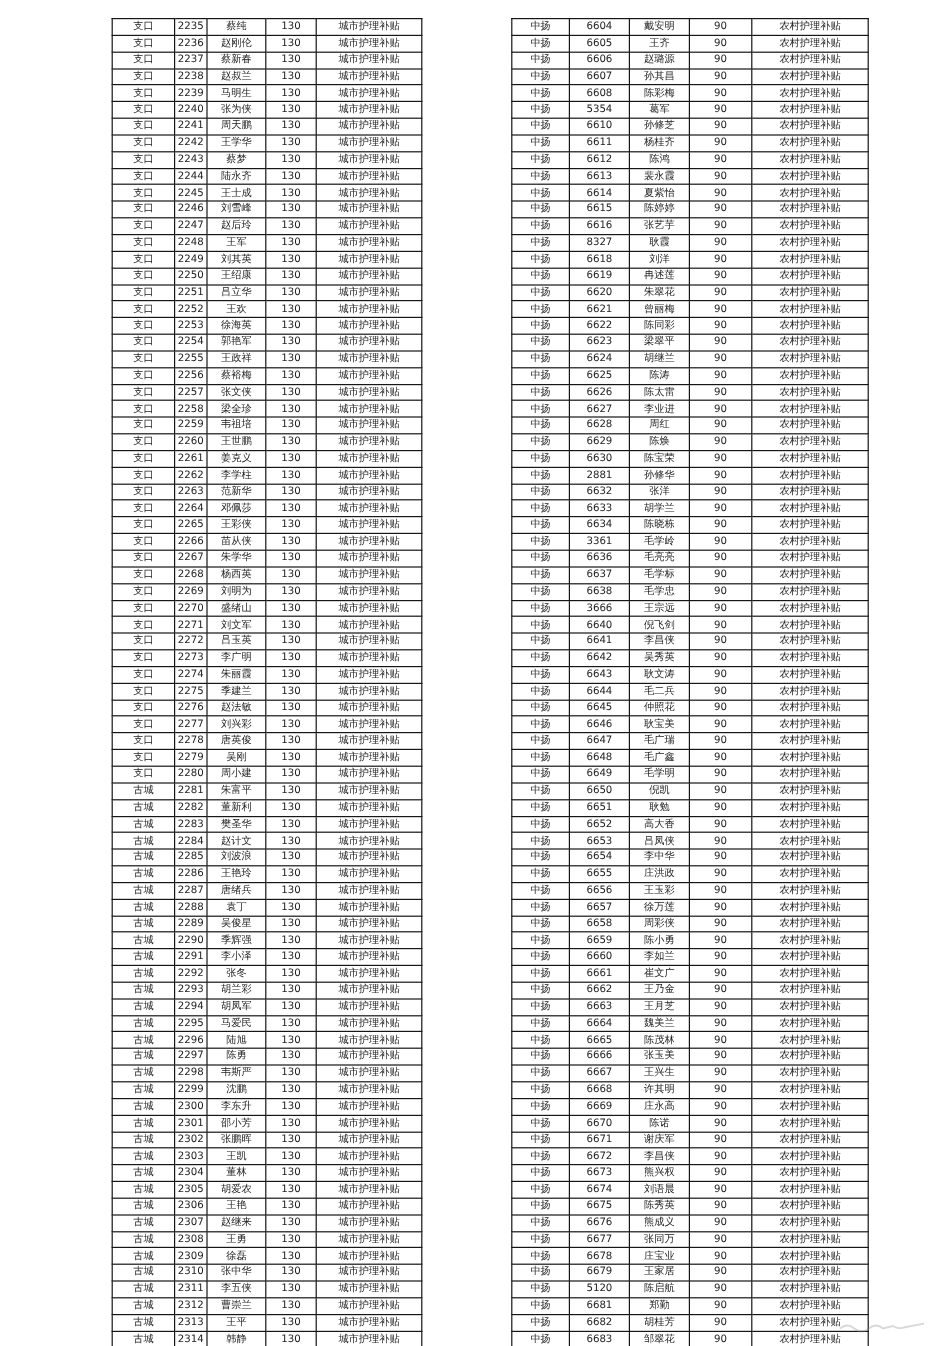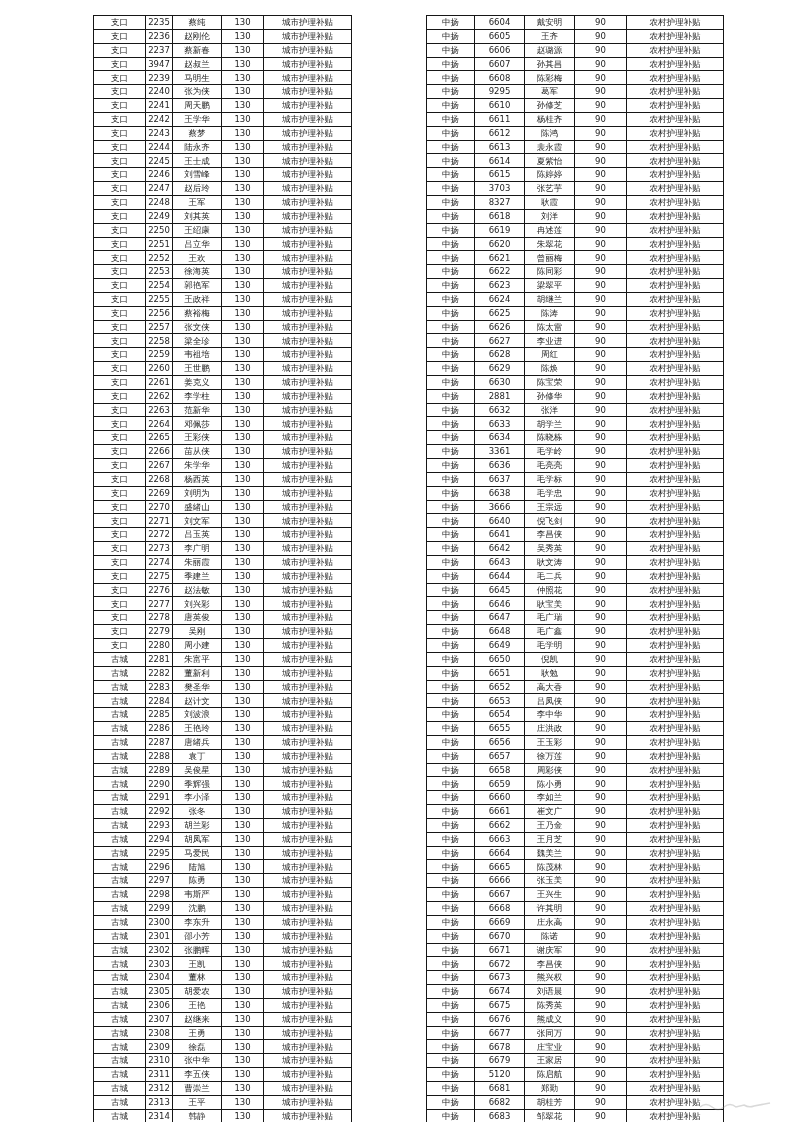--- a/index.html
+++ b/index.html
@@ -73,21 +73,21 @@
         </tr>
         <tr>
           <td>支口</td>
           <td>2237</td>
           <td>蔡新春</td>
           <td>130</td>
           <td>城市护理补贴</td>
         </tr>
         <tr>
           <td>支口</td>
-          <td>3947</td>
+          <td>2238</td>
           <td>赵叔兰</td>
           <td>130</td>
           <td>城市护理补贴</td>
         </tr>
         <tr>
           <td>支口</td>
           <td>2239</td>
           <td>马明生</td>
           <td>130</td>
           <td>城市护理补贴</td>
@@ -659,21 +659,21 @@
         </tr>
         <tr>
           <td>中扬</td>
           <td>6608</td>
           <td>陈彩梅</td>
           <td>90</td>
           <td>农村护理补贴</td>
         </tr>
         <tr>
           <td>中扬</td>
-          <td>9295</td>
+          <td>5354</td>
           <td>葛军</td>
           <td>90</td>
           <td>农村护理补贴</td>
         </tr>
         <tr>
           <td>中扬</td>
           <td>6610</td>
           <td>孙修芝</td>
           <td>90</td>
           <td>农村护理补贴</td>
@@ -708,21 +708,21 @@
         </tr>
         <tr>
           <td>中扬</td>
           <td>6615</td>
           <td>陈婷婷</td>
           <td>90</td>
           <td>农村护理补贴</td>
         </tr>
         <tr>
           <td>中扬</td>
-          <td>3703</td>
+          <td>6616</td>
           <td>张艺芋</td>
           <td>90</td>
           <td>农村护理补贴</td>
         </tr>
         <tr>
           <td>中扬</td>
           <td>8327</td>
           <td>耿霞</td>
           <td>90</td>
           <td>农村护理补贴</td>

